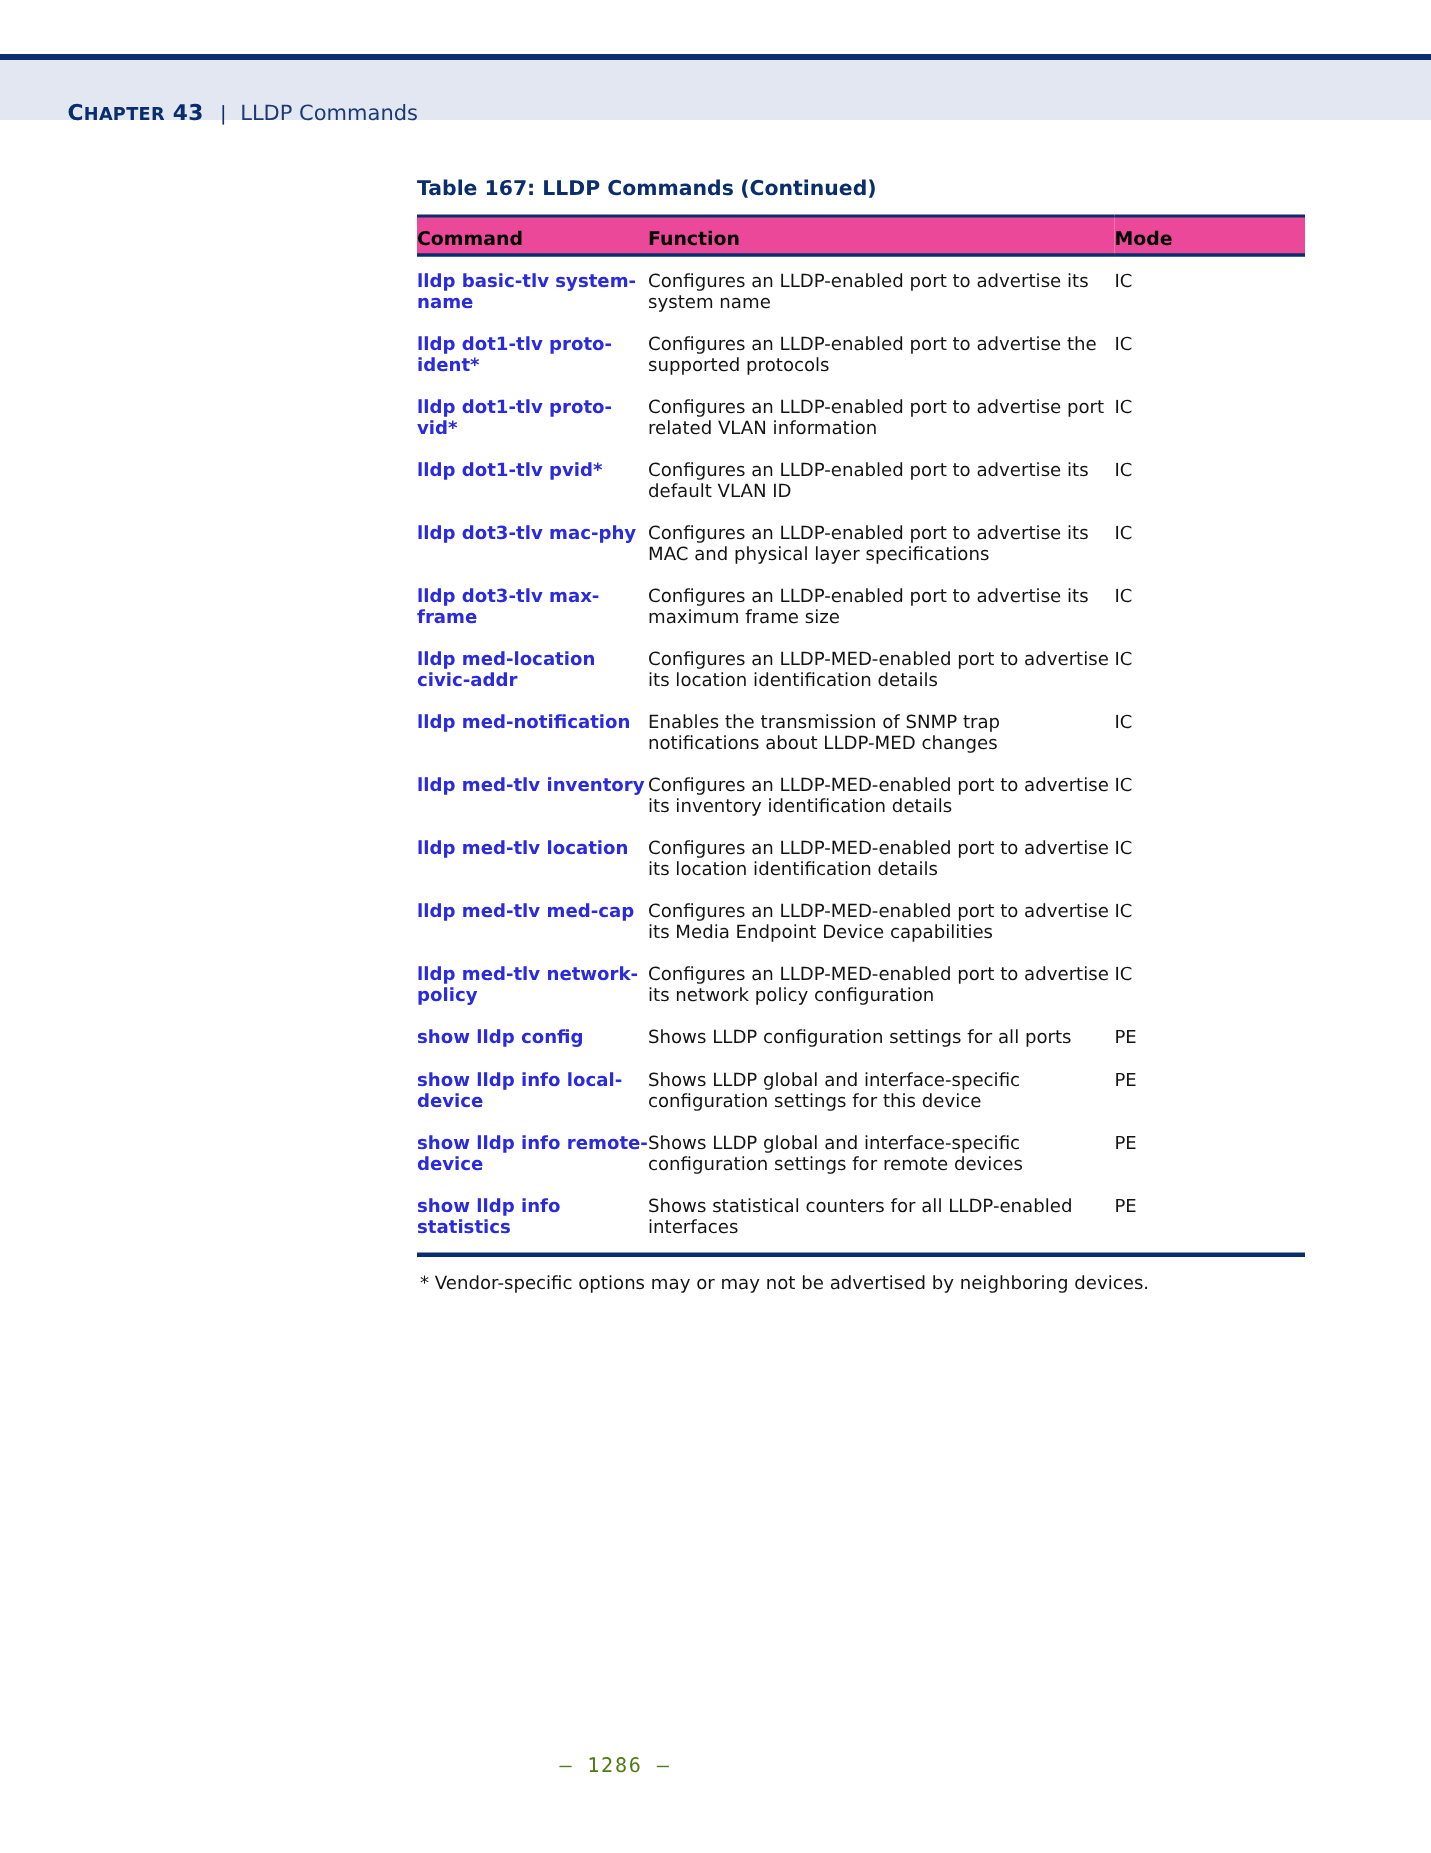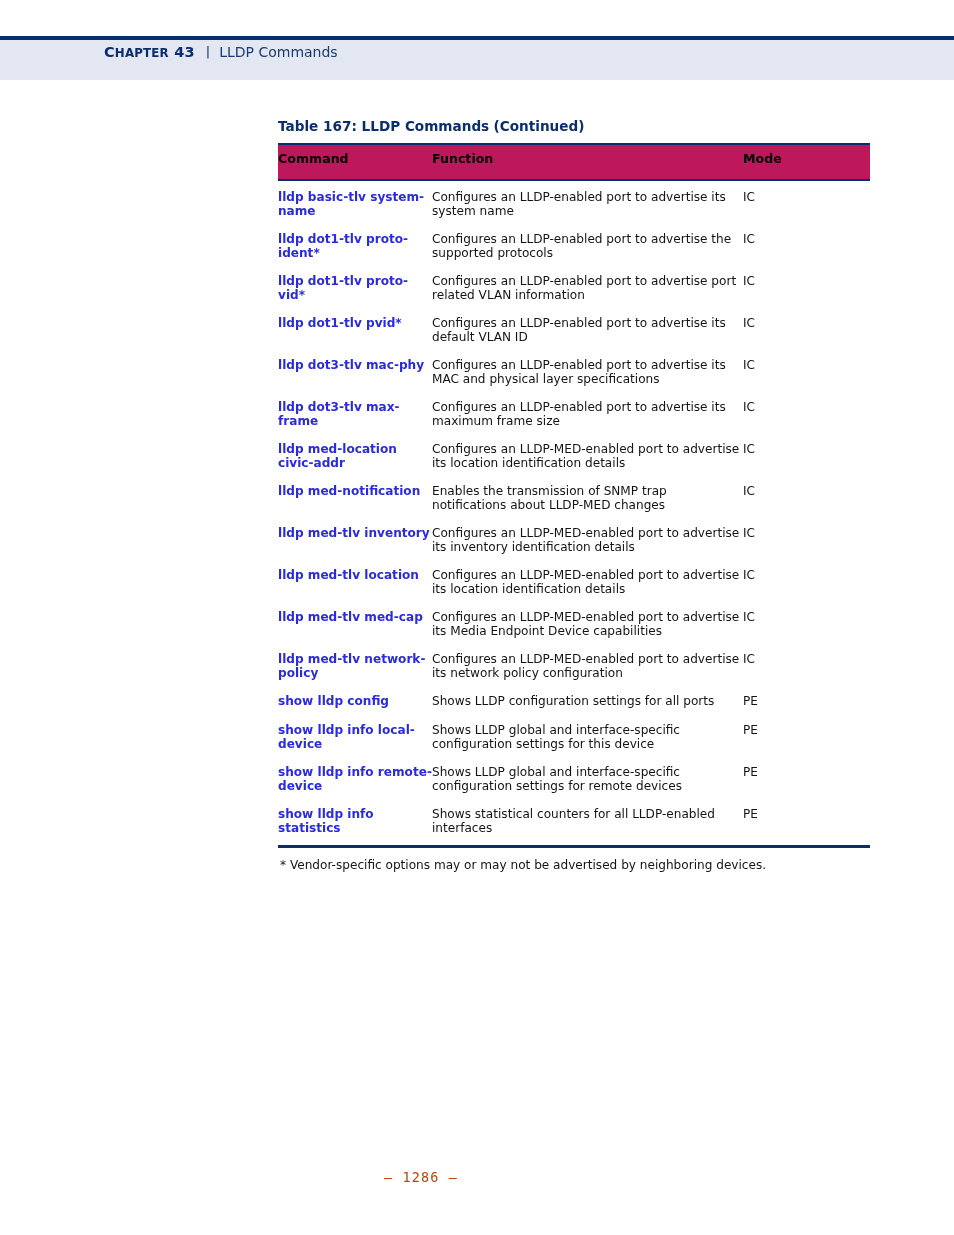--- a/index.html
+++ b/index.html
@@ -26,22 +26,22 @@
     border-top: 4px solid #0a2d6e;
     box-sizing: border-box;
   }
   .header-inner {
     position: absolute;
     top: 44px;
     left: 0;
     width: 954px;
     height: 40px;
     display: flex;
-    align-items: flex-start;
-    padding-left: 104px;
+    align-items: flex-end;
+    padding-left: 45px;
     box-sizing: border-box;
   }
   .chapter-label {
     color: #0a2d6e;
     font-weight: bold;
     font-size: 14.5px;
     letter-spacing: 0.2px;
   }
   .chapter-label .small-caps {
     font-size: 11.8px;
@@ -71,28 +71,28 @@
   }
   .table-caption .cap-main { font-weight: bold; }
   .table-caption .cap-cont { font-weight: bold; margin-left: 0; }
 
   table.cmd-table {
     border-collapse: collapse;
     width: 592px;
     table-layout: fixed;
   }
   table.cmd-table thead th {
-    background: #be185d;
+    background: #ec4899;
     border-top: 2.5px solid #0a2d6e;
     border-bottom: 2px solid #0a2d6e;
     text-align: left;
     font-size: 12.6px;
     font-weight: bold;
     color: #000000;
-    padding: 6px 0 13px 0;
+    padding: 6px 0 3px 0;
     vertical-align: bottom;
   }
   table.cmd-table tbody td {
     vertical-align: top;
     font-size: 12.1px;
     padding: 8px 0 6px 0;
     line-height: 1.16;
   }
   table.cmd-table tbody tr:first-child td { padding-top: 9px; }
 
@@ -124,25 +124,24 @@
     padding-left: 2px;
   }
 
   
   .page-footer {
     position: absolute;
     top: 1170px;
     left: 0;
     width: 820px;
     text-align: center;
-    color: #c2410c;
+    color: #4d7c0f;
     font-family: "DejaVu Sans Mono", monospace;
     font-size: 13.4px;
     letter-spacing: 1.2px;
-    padding-left: 11px;
   }
 </style>
 </head>
 <body>
 
 <div class="header-band"></div>
 <div class="header-inner">
   <span class="chapter-label">C<span class="small-caps">HAPTER</span> <span>43</span></span>
   <span class="header-sep">|</span>
   <span class="header-topic">LLDP Commands</span>

